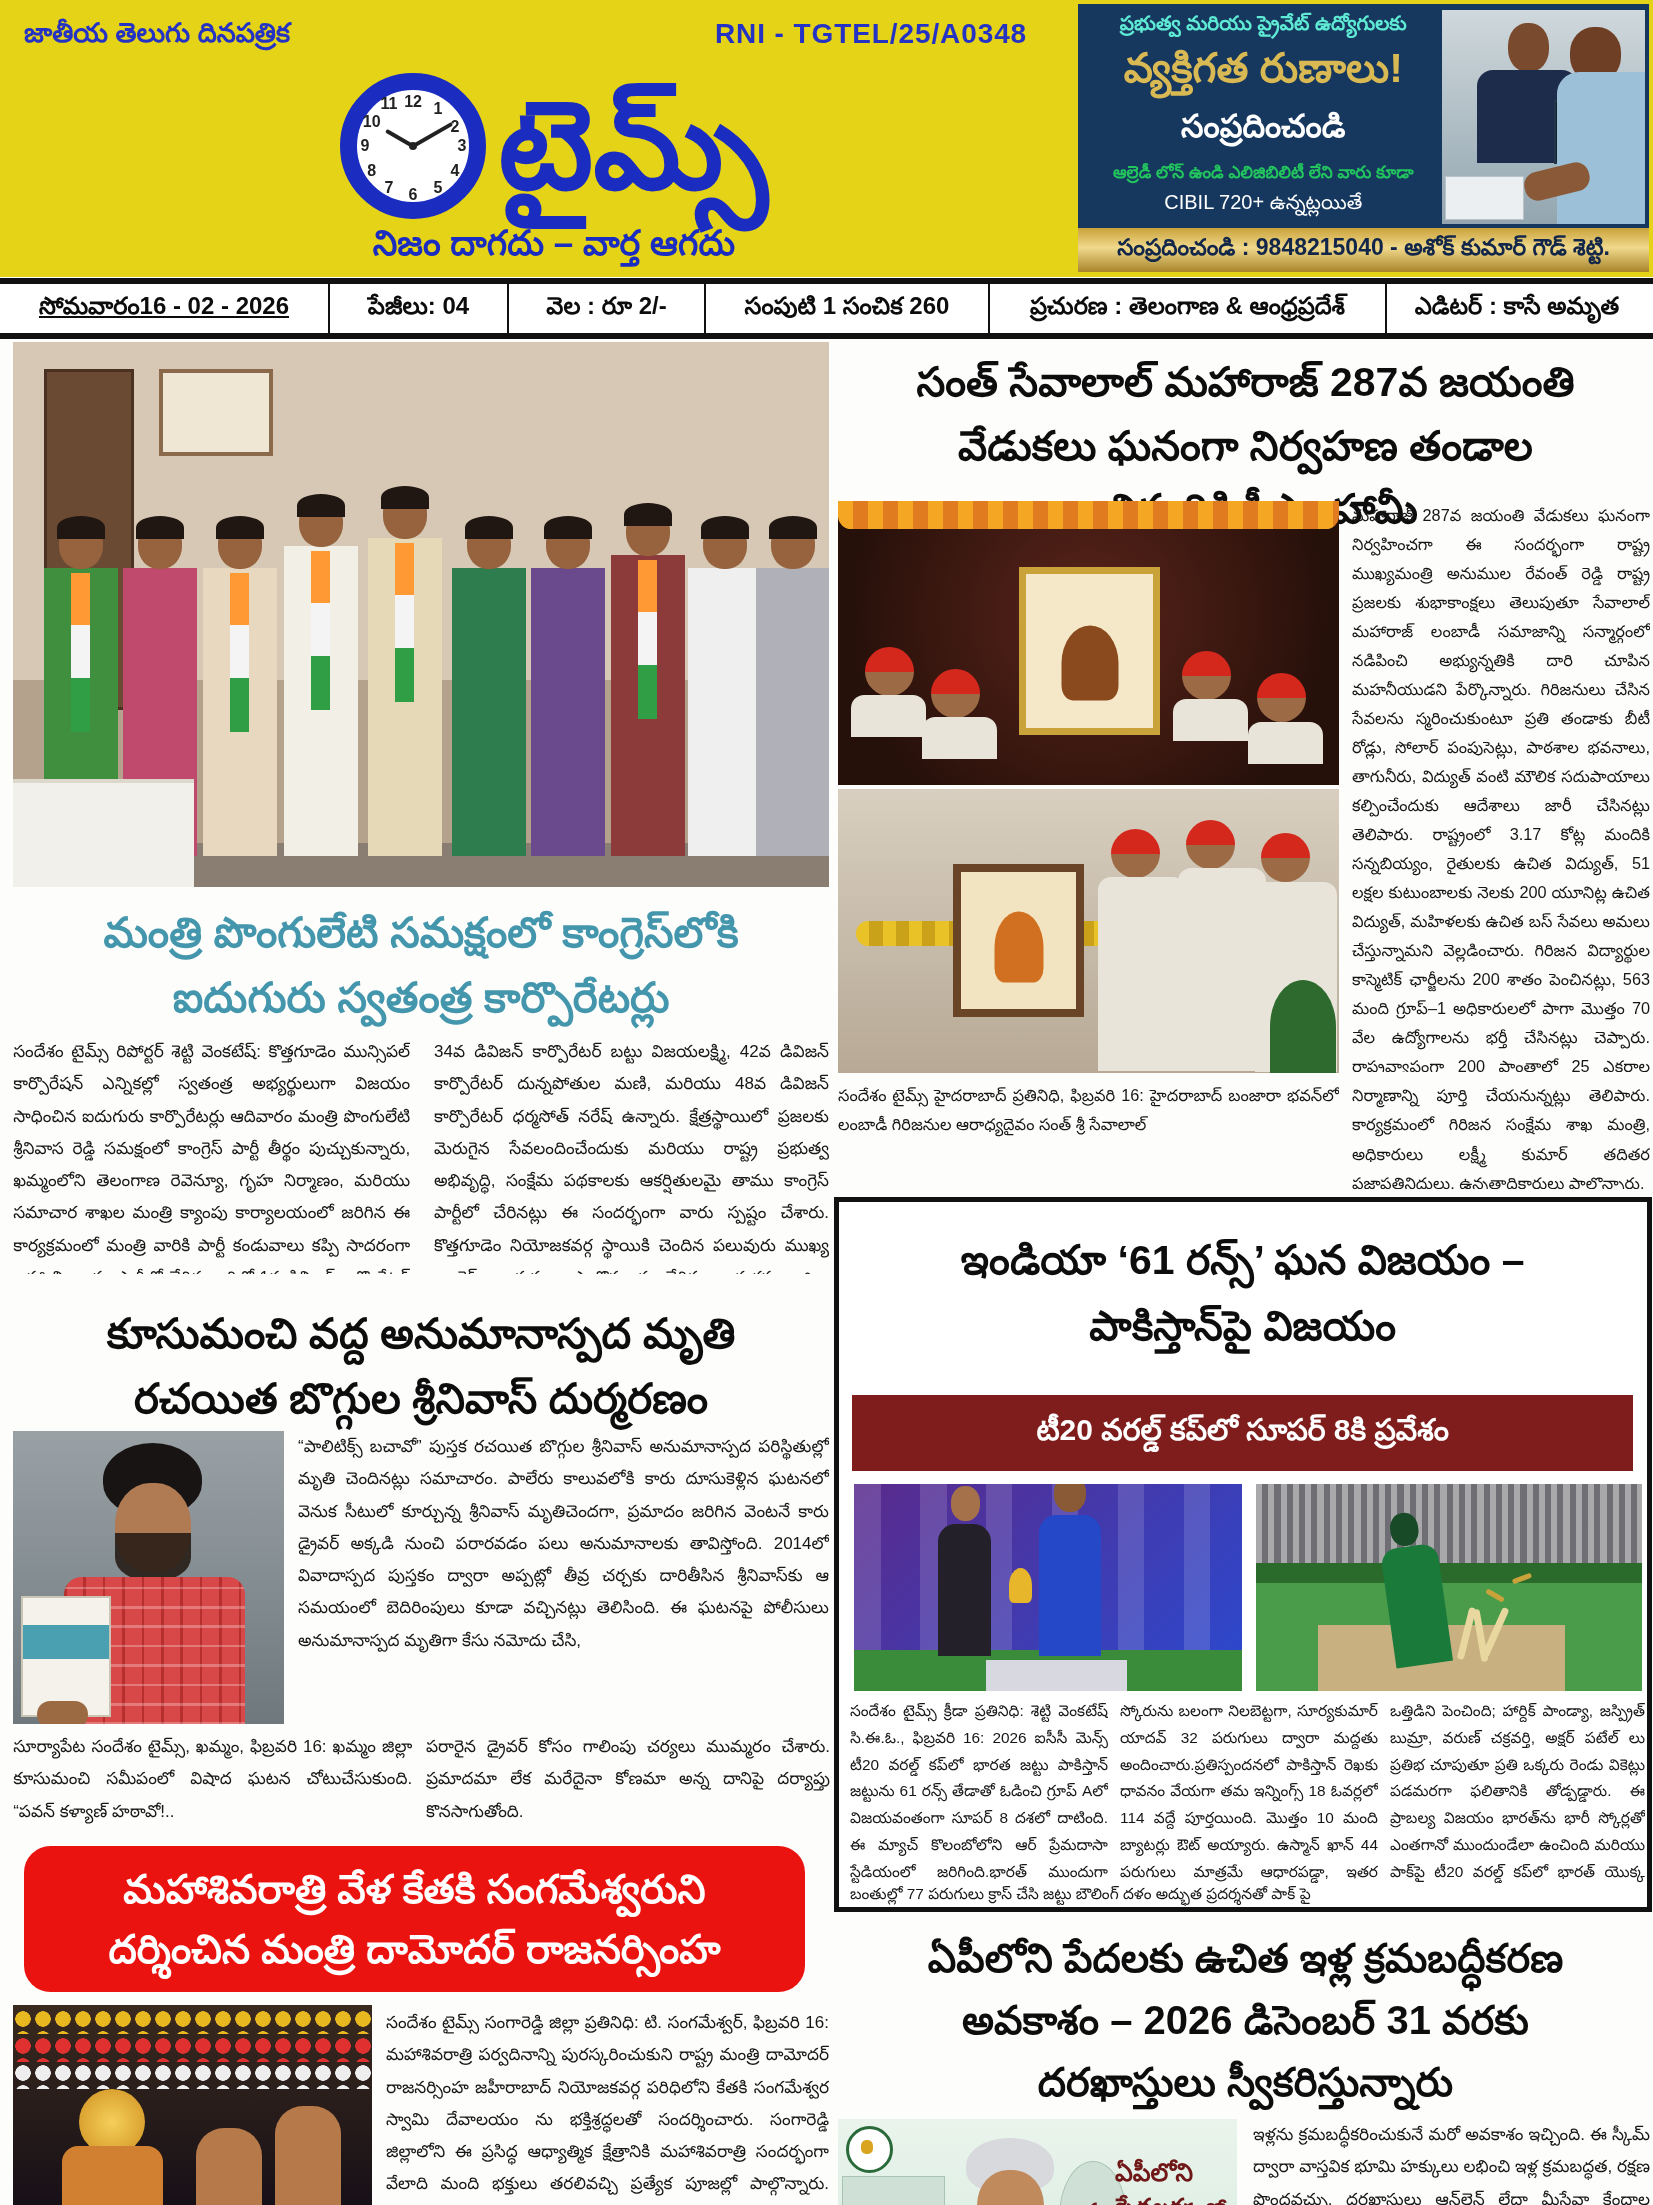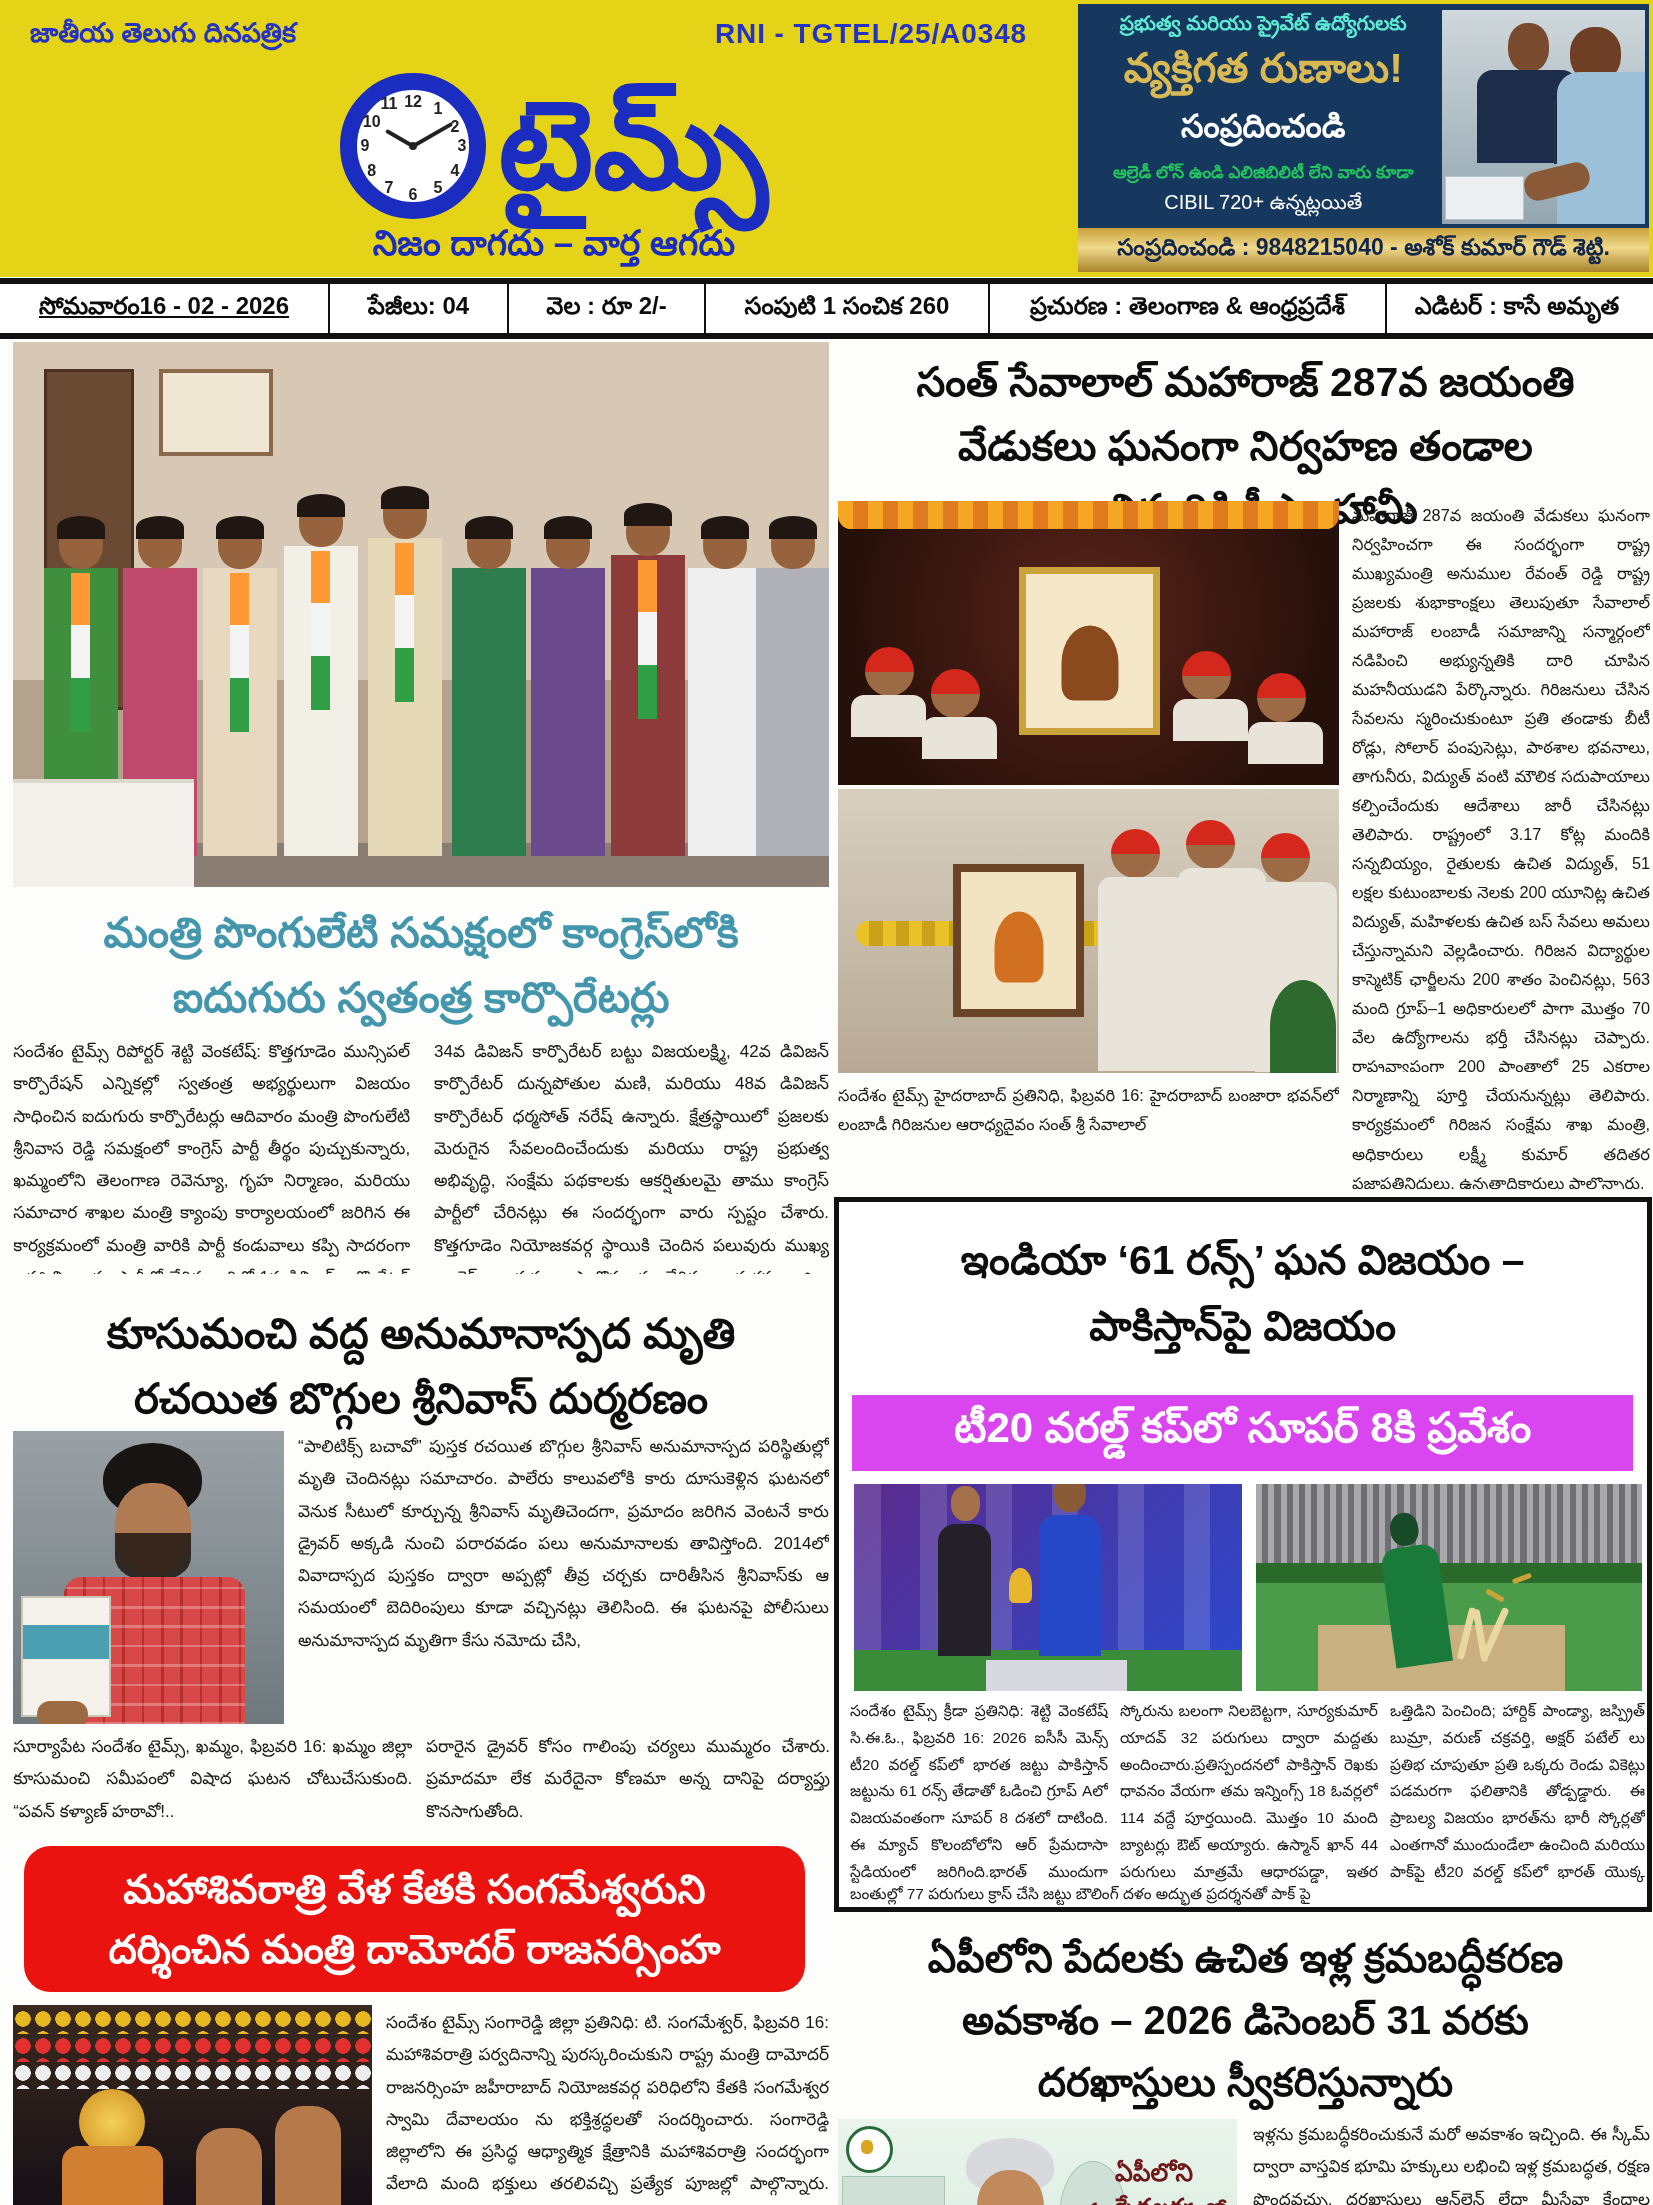--- a/index.html
+++ b/index.html
@@ -2,21 +2,21 @@
 <html style="font-size:7px"><head>
 <meta charset="utf-8">
 <style>
   html,body{margin:0;padding:0;}
   .page{position:relative;width:1654px;height:2547px;background:#fdfdfb;overflow:hidden;
         font-family:"Liberation Sans","DejaVu Sans",sans-serif;color:#141414;}
   .abs{position:absolute;}
 
   
   .header{left:0;top:0;width:1654px;height:277px;background:#e5d318;}
-  .edition{left:30px;top:17.6px;font-size:27px;font-weight:bold;color:#2433c4;}
+  .edition{left:24px;top:17.6px;font-size:27px;font-weight:bold;color:#2433c4;}
   .rni{left:715px;top:17.6px;font-size:28px;font-weight:800;color:#2433c4;letter-spacing:0.9px;}
   .masthead{left:40px;top:66px;width:1028px;height:159px;display:flex;align-items:center;justify-content:center;gap:12.3px;}
   .mtitle{font-size:123px;font-weight:bold;color:#1b2cc0;line-height:1;white-space:nowrap;}
   .clock{position:relative;width:146px;height:146px;border-radius:50%;background:#fff;border:17px solid #1b2cc0;box-sizing:border-box;flex:0 0 auto;}
   .cknum{position:absolute;transform:translate(-50%,-50%);font-size:16px;font-weight:bold;color:#222;}
   .hand{position:absolute;left:50%;top:50%;transform-origin:50% 100%;background:#222;border-radius:1.8px;}
   .hand.h{width:4.4px;height:31px;transform:translate(-50%,-100%) rotate(-60deg);}
   .hand.m{width:3.5px;height:45px;transform:translate(-50%,-100%) rotate(60deg);}
   .ckdot{position:absolute;left:50%;top:50%;width:8px;height:8px;background:#222;border-radius:50%;transform:translate(-50%,-50%);}
   .tagline{left:40px;top:223px;width:1028px;text-align:center;font-size:35px;font-weight:bold;color:#1b2cc0;}
@@ -126,22 +126,22 @@
   .p-apad{left:838px;top:2119px;width:399px;height:192px;background:linear-gradient(180deg,#eaf4ec,#d6ebdf);}
   .apemb{position:absolute;left:8px;top:7px;width:41px;height:41px;background:#fff;border:3.1px solid #2a6a3a;border-radius:50%;}
   .apemb::after{content:"";position:absolute;left:11.5px;top:10.6px;width:12.3px;height:14px;background:#d9a520;border-radius:40%;}
   .apb{position:absolute;background:#cfe0d6;border:1.3px solid #a9c4b4;}
   .cm-hair{position:absolute;left:128px;top:18.5px;width:88px;height:55px;background:#d7d9dc;border-radius:50% 50% 40% 40%;}
   .cm-face{position:absolute;left:139px;top:51px;width:67px;height:77px;background:#c08a5c;border-radius:46%;}
   .apl{position:absolute;left:240px;width:152px;text-align:center;font-weight:bold;color:#701818;}
 
   
   .ckbox{left:834px;top:1197px;width:818px;height:715px;border:5.3px solid #111;box-sizing:border-box;background:#fff;}
-  .cksub{position:absolute;left:13.2px;top:193px;width:781px;height:76px;background:#d946ef;display:flex;align-items:center;justify-content:center;
-         color:#fff;font-size:42px;font-weight:bold;}
+  .cksub{position:absolute;left:13.2px;top:193px;width:781px;height:76px;background:#7f1d1d;display:flex;align-items:center;justify-content:center;
+         color:#fff;font-size:30px;font-weight:bold;}
   .ckbody{position:absolute;font-size:15.4px;line-height:1.74;text-align:justify;color:#161616;overflow:hidden;}
 
   .cap{font-size:16.3px;line-height:1.8;text-align:justify;color:#161616;overflow:hidden;}
 </style>
 </head>
 <body>
 
 <div class="page">
 
   <div class="abs header">

